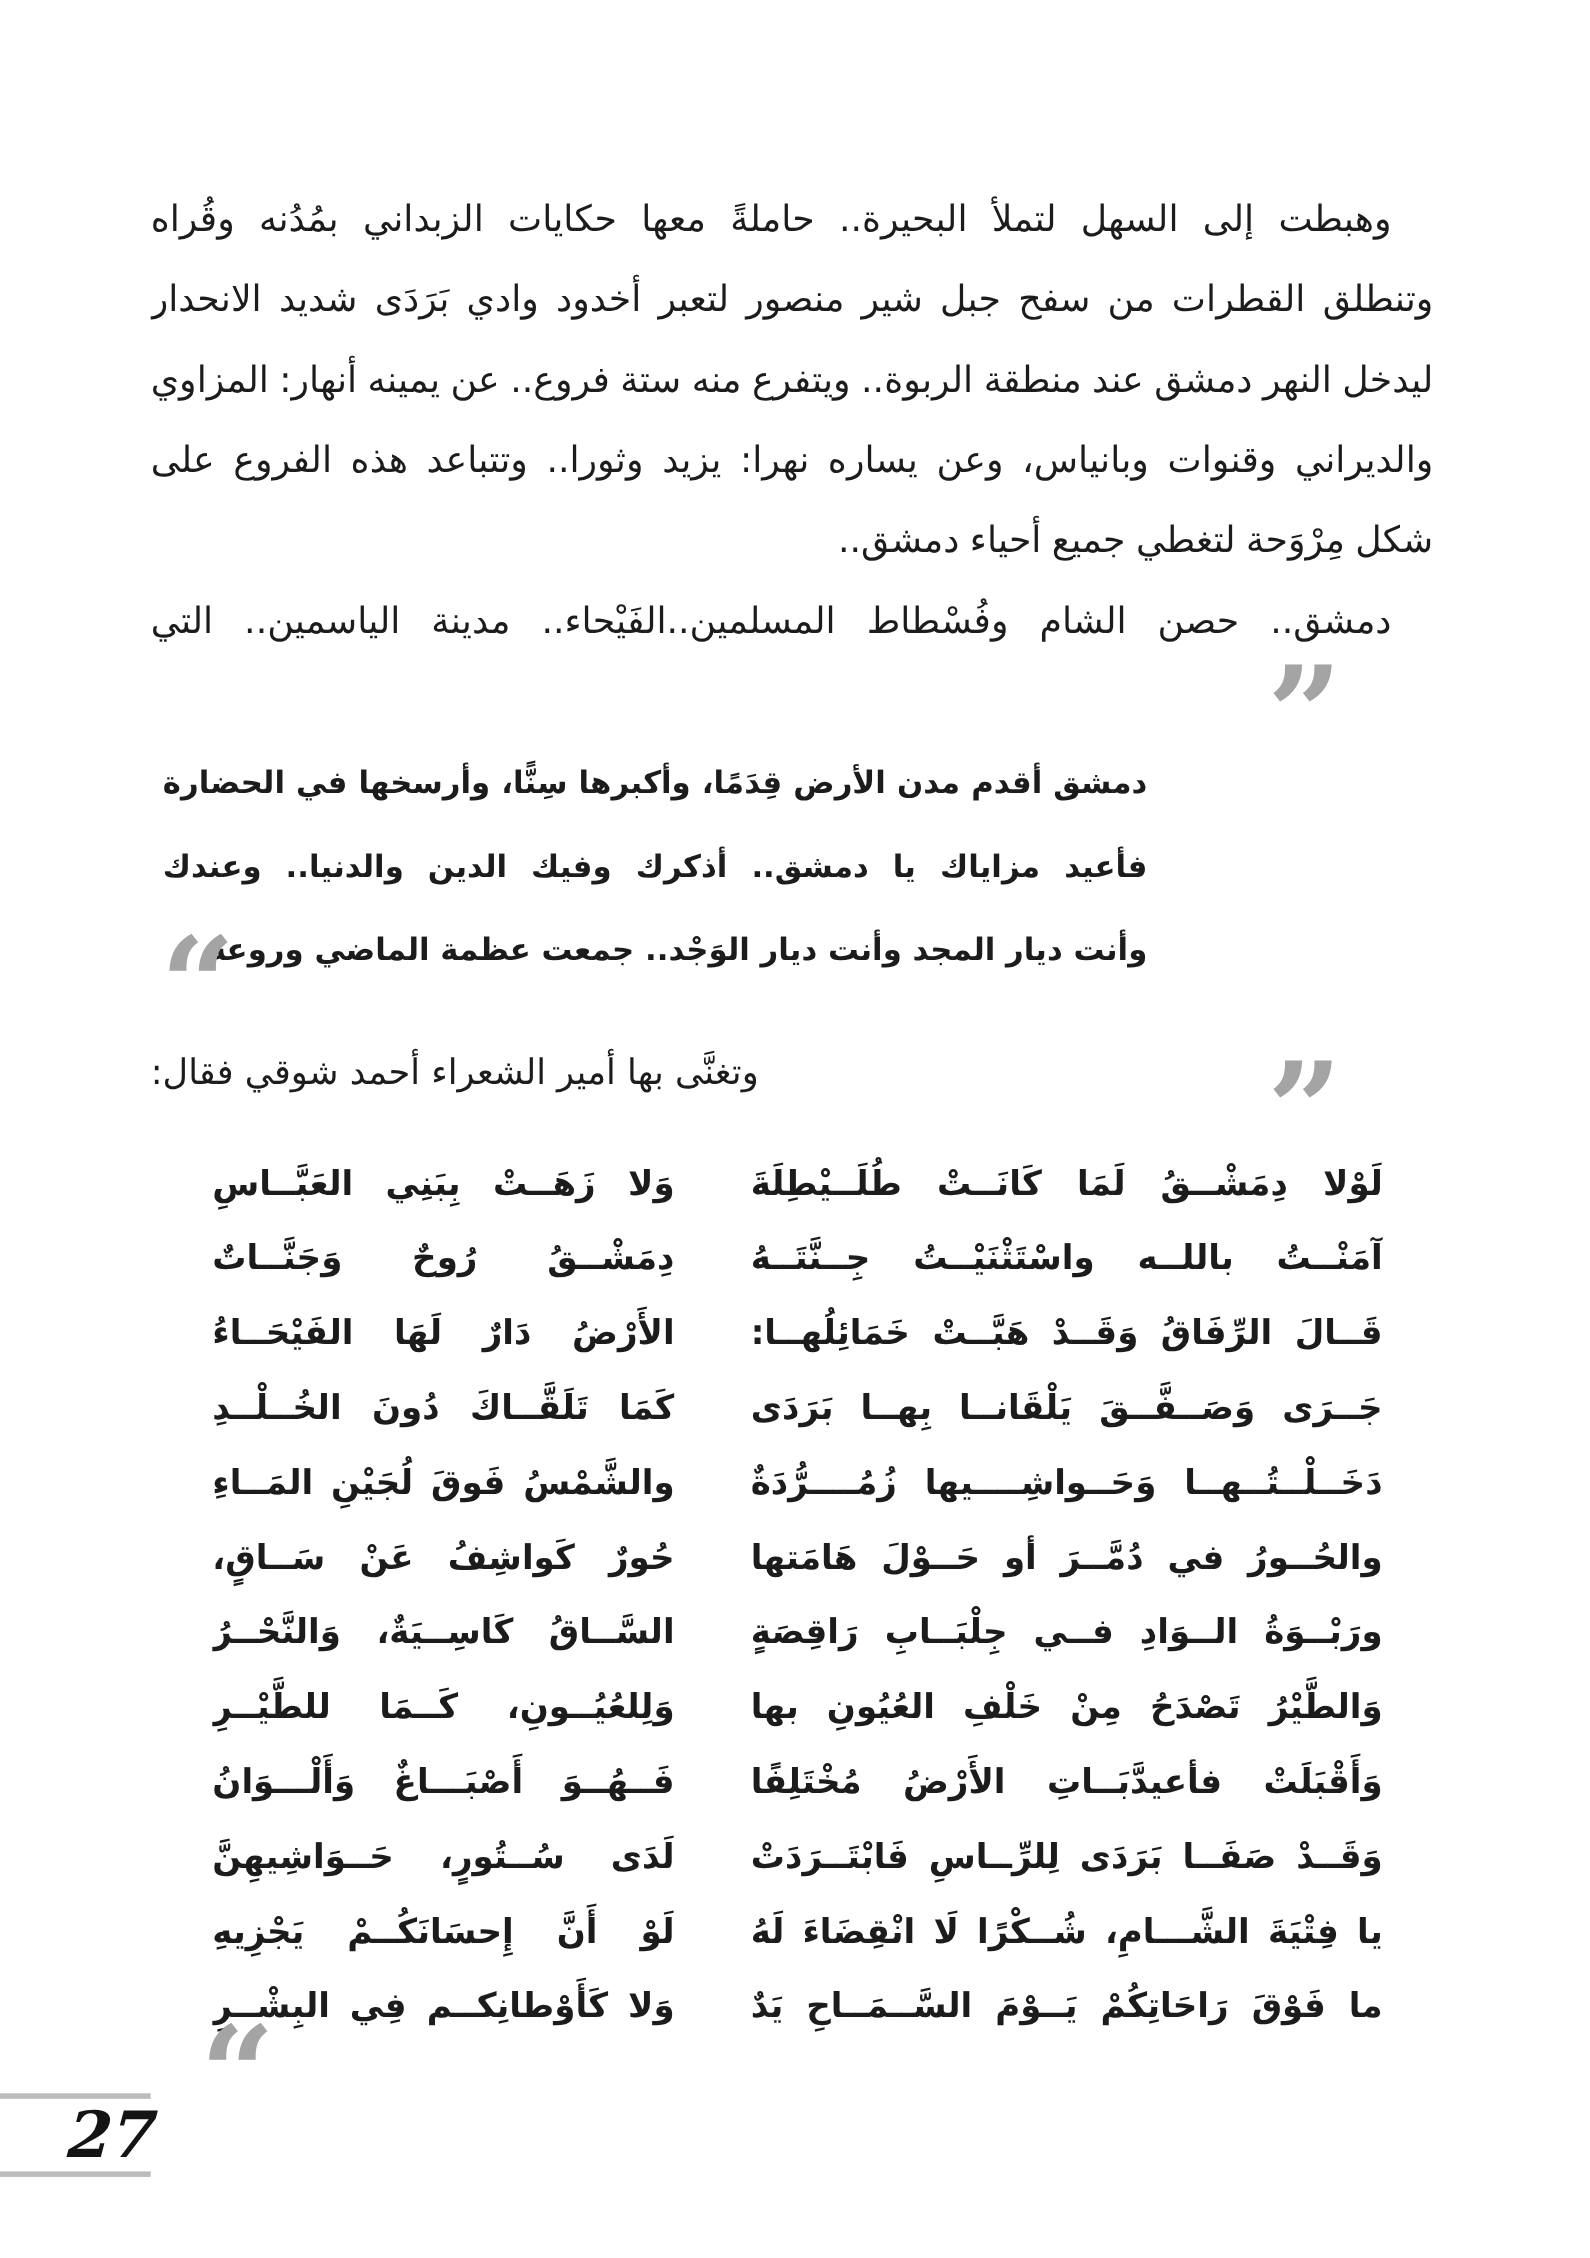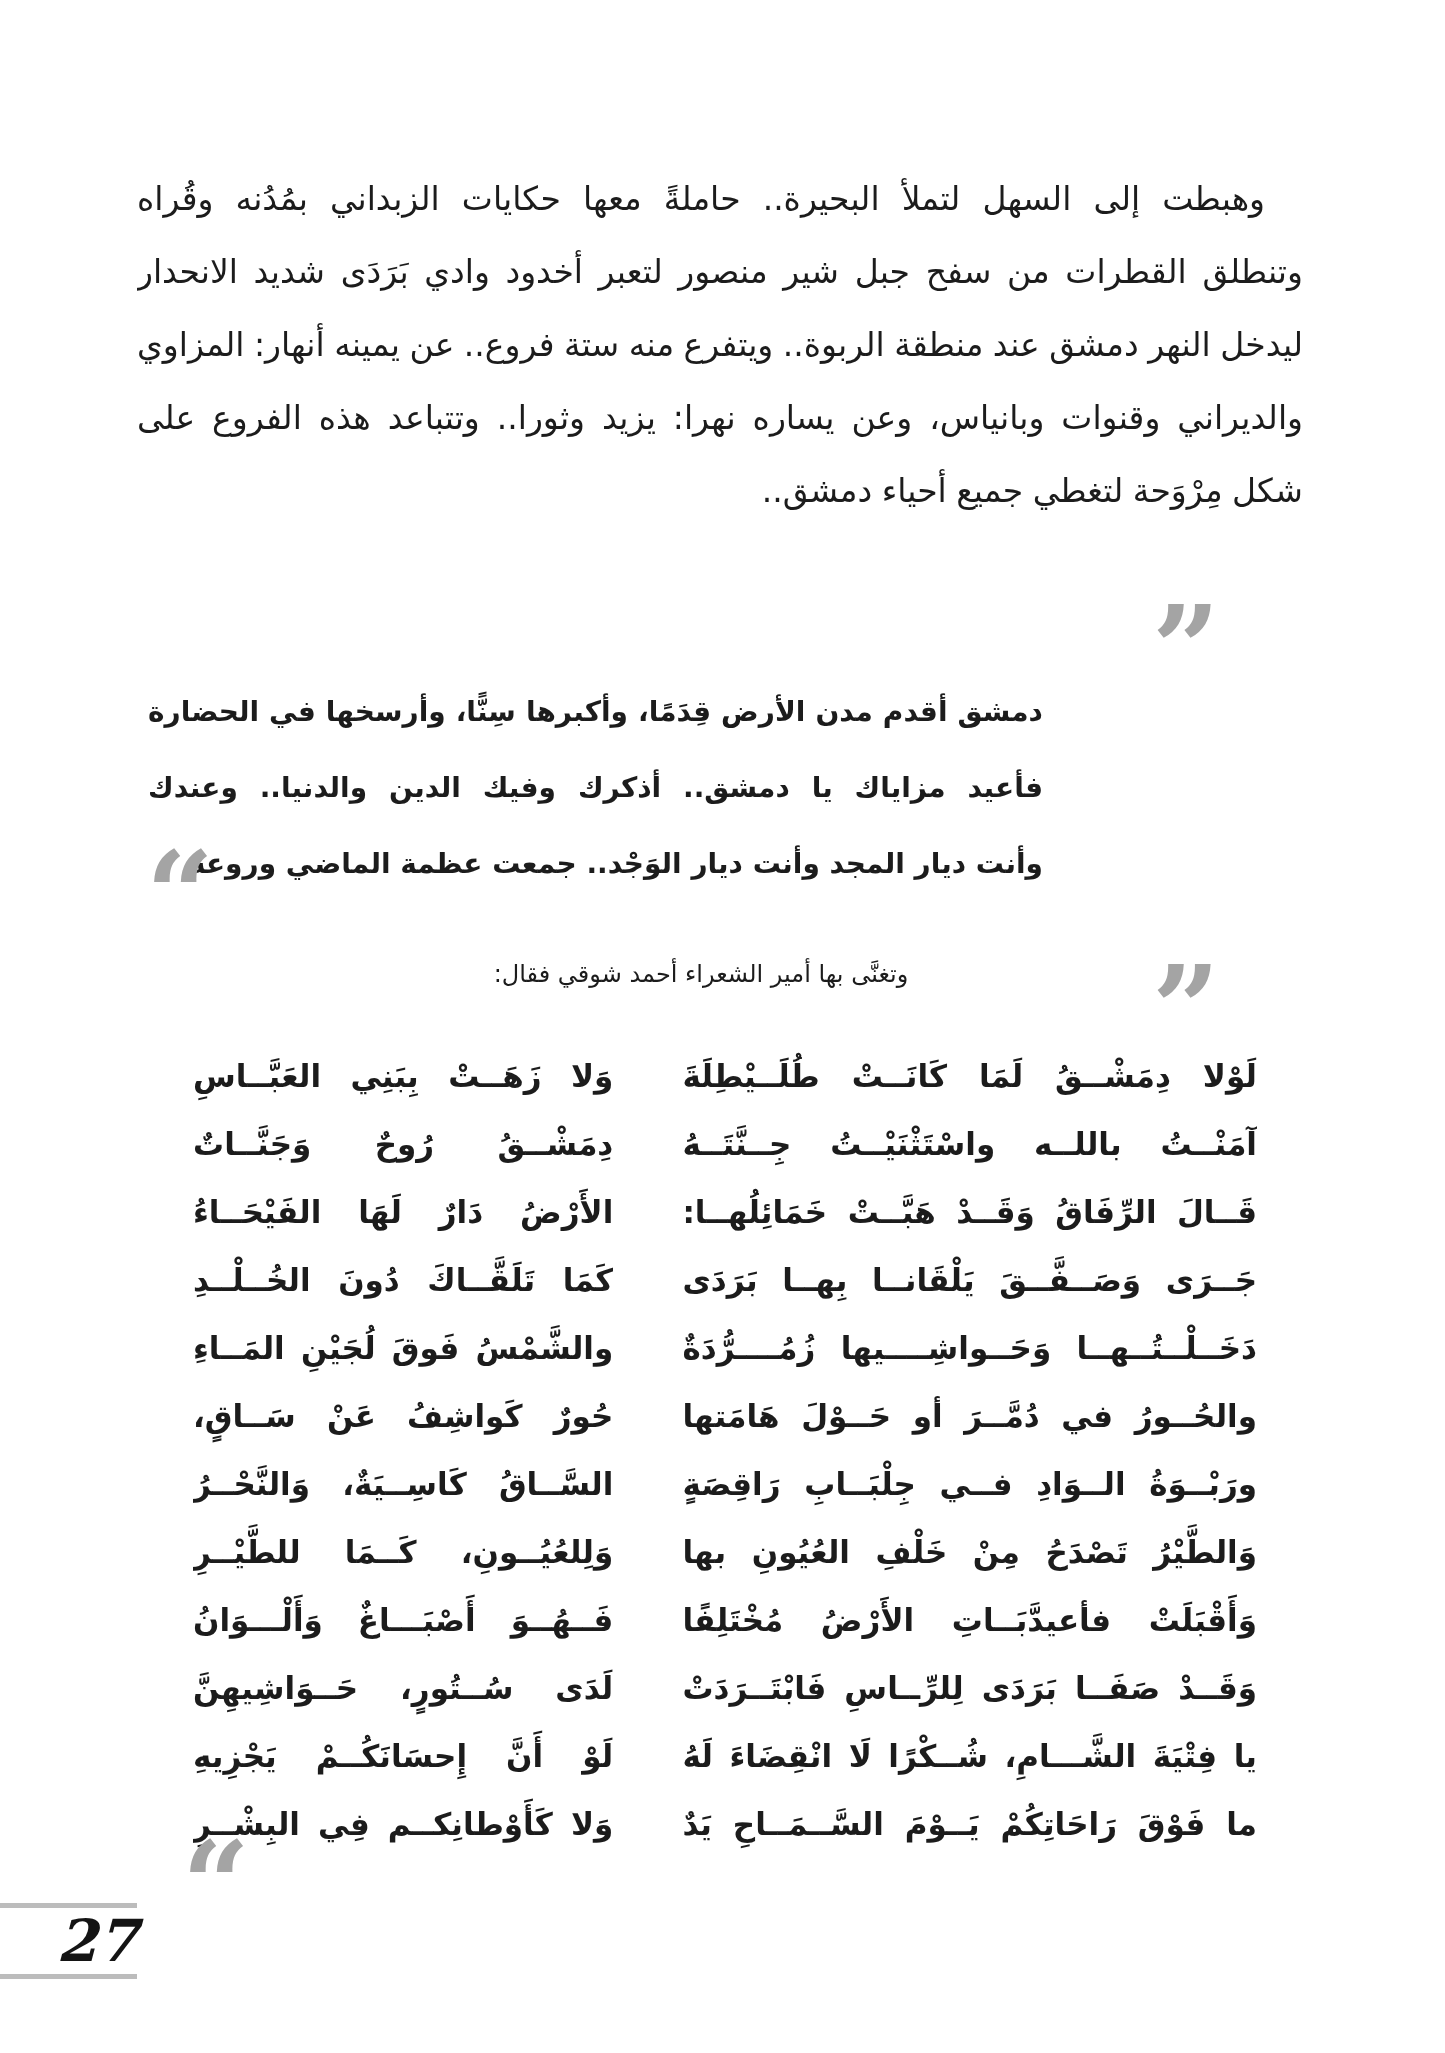--- a/index.html
+++ b/index.html
@@ -19,22 +19,22 @@
   
   .quote{
     position:absolute;top:674px;right:402px;left:148px;
     direction:rtl;font-size:28px;line-height:76px;font-weight:bold;
   }
   .qline{height:76px;overflow:hidden;text-align:justify;text-align-last:justify;}
   .qline.lastline{text-align:right;text-align-last:right;}
   
   .shawqi-line{
     position:absolute;top:938px;right:142px;left:137px;
-    direction:rtl;font-size:24px;line-height:73px;
-    text-align:center;padding-right:38px;height:73px;overflow:hidden;
+    direction:rtl;font-size:32px;line-height:73px;
+    text-align:left;padding-right:38px;height:73px;overflow:hidden;
   }
   
   .poem{position:absolute;top:1042px;right:188px;left:193px;direction:rtl;}
   .vrow{display:flex;justify-content:space-between;height:68px;direction:rtl;}
   .hem{
     font-size:31px;font-weight:bold;line-height:68px;height:68px;overflow:hidden;
     text-align:justify;text-align-last:justify;direction:rtl;
   }
   .hem.r{width:54%;margin-left:44px;}
   .hem.l{width:39.5%;}
@@ -62,20 +62,21 @@
 <body>
 
 <div class="page">
 
   <div class="prose">
     <div class="line indent">وهبطت إلى السهل لتملأ البحيرة.. حاملةً معها حكايات الزبداني بمُدُنه وقُراه العامرة..</div>
     <div class="line">وتنطلق القطرات من سفح جبل شير منصور لتعبر أخدود وادي بَرَدَى شديد الانحدار</div>
     <div class="line">ليدخل النهر دمشق عند منطقة الربوة.. ويتفرع منه ستة فروع.. عن يمينه أنهار: المزاوي</div>
     <div class="line">والديراني وقنوات وبانياس، وعن يساره نهرا: يزيد وثورا.. وتتباعد هذه الفروع على</div>
     <div class="line lastline">شكل مِرْوَحة لتغطي جميع أحياء دمشق..</div>
+    <div class="line indent">دمشق.. حصن الشام وفُسْطاط المسلمين..الفَيْحاء.. مدينة الياسمين.. التي</div>
   </div>
 
   <div class="qm open1">”</div>
 
   <div class="quote">
     <div class="qline">دمشق أقدم مدن الأرض قِدَمًا، وأكبرها سِنًّا، وأرسخها في الحضارة قَدَمًا..، وبعد</div>
     <div class="qline">فأعيد مزاياك يا دمشق.. أذكرك وفيك الدين والدنيا.. وعندك الجمال والجلال..</div>
     <div class="qline lastline">وأنت ديار المجد وأنت ديار الوَجْد.. جمعت عظمة الماضي وروعة الحاضر .</div>
   </div>
 

